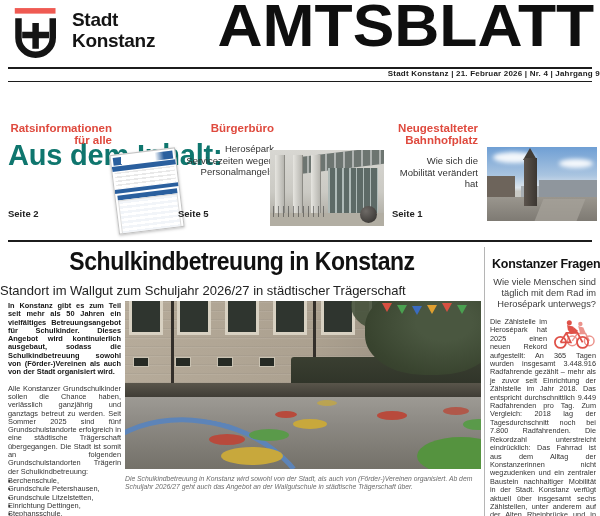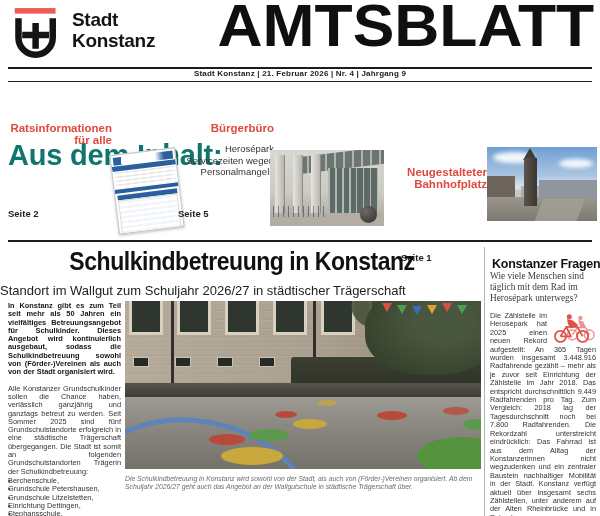--- a/index.html
+++ b/index.html
@@ -7,32 +7,32 @@
   body { font-family:"Liberation Sans","DejaVu Sans",sans-serif; }
   .page { position:relative; width:600px; height:516px; background:#ffffff; overflow:hidden; margin:0 auto; }
 
   
   .masthead { position:absolute; left:12px; top:6px; display:flex; gap:10px; align-items:flex-start; }
   .crest { width:50px; height:56px; }
   .logo-text { font-weight:700; font-size:19px; line-height:21px; letter-spacing:-0.3px; color:#141414; padding-top:3px; }
   .paper-title { position:absolute; right:6px; top:-7px; font-size:60px; line-height:66px; font-weight:700; letter-spacing:0px; color:#0f0f0f; transform:scaleX(1.04); transform-origin:right top; }
 
   .rule-thick { position:absolute; left:8px; right:8px; top:67px; height:2px; background:#1c1c1c; }
-  .issue-line { position:absolute; left:0; right:0; top:69px; text-align:center; font-size:8px; font-weight:700; color:#1c1c1c; letter-spacing:0.2px; }
+  .issue-line { position:absolute; left:0; right:0; top:69px; text-align:right; font-size:8px; font-weight:700; color:#1c1c1c; letter-spacing:0.2px; }
   .rule-thin  { position:absolute; left:8px; right:8px; top:81px; height:1px; background:#1c1c1c; }
 
   
   .inhalt-heading { position:absolute; left:8px; top:91px; font-size:29px; font-weight:700; color:#0f766e; letter-spacing:-0.2px;margin-top:48px; }
   .teaser { position:absolute; top:122px;text-align:right; }
   .teaser .t-title { font-size:11.5px; font-weight:700; color:#df4a3e; margin-bottom:9px; }
   .teaser .t-desc  { font-size:9.5px; line-height:11.5px; color:#333; }
   .teaser .t-page  { position:absolute; top:86px; font-size:9.5px; font-weight:700; color:#222; }
   .teaser1 { left:8px;   width:104px; }
   .teaser2 { left:178px; width:96px; }
-  .teaser3 { left:401px; width:86px;margin-top:44px; }
+  .teaser3 { left:392px; width:86px; }
 
   
   .t1 { position:absolute; left:111px; top:151px; width:72px; height:84px; }
   .t1card { width:66px; height:80px; margin-left:3px; background:#fff; border:1px solid #c4c4c4; box-shadow:0 1px 3px rgba(0,0,0,.25); transform:rotate(-7deg); overflow:hidden; }
   .t1 .hdr { height:8px; margin:2px 2px 1px; background:linear-gradient(90deg,#2a5f9e 0 8px,#fff 8px 70%,#2a5f9e 85%); }
   .t1 .bar { height:5px; margin:1px 0; background:#2a5f9e; }
   .t1 .rows { height:16px; margin:1px 2px; background:repeating-linear-gradient(180deg,#e9e9e9 0 1.5px,#ffffff 1.5px 4px); }
   .t1 .thead { height:4.5px; margin:2px 2px 0; background:#2a5f9e; }
   .t1 .tbody { height:34px; margin:0 2px; background:repeating-linear-gradient(180deg,#f2f5f9 0 2.5px,#ffffff 2.5px 5px); border:0.5px solid #dcdcdc; }
 
@@ -106,21 +106,21 @@
   .d9 { left:292px; top:136px; width:88px; height:38px; background:#55933f; }
   .d10{ left:338px; top:118px; width:30px; height:11px; background:#5a9a4a; }
 
   .caption { position:absolute; left:125px; top:475px; width:352px; font-size:6.8px; line-height:8.2px; font-style:italic; color:#6b6b6b; }
 
   .vrule { position:absolute; left:484px; top:247px; width:1px; height:269px; background:#b5b5b5; }
 
   
   .sidebar { position:absolute; left:490px; top:256px; width:106px; }
   .sb-heading { font-size:13px; font-weight:700; color:#111; text-align:center; letter-spacing:-0.3px; white-space:nowrap; transform:scaleX(0.96); transform-origin:center; }
-  .sb-question { font-size:9.3px; line-height:11px; color:#3c3c3c; text-align:left;font-family:Liberation Serif, serif; }
+  .sb-question { margin-top:6px; font-size:9.3px; line-height:11px; color:#3c3c3c; text-align:right; }
   .sb-body { margin-top:8px; font-size:7.3px; line-height:8.4px; color:#333; text-align:justify; hyphens:auto; }
   .bikeicon { float:right; width:46px; height:31px; margin:0 0 1px 3px; }
 </style>
 </head>
 <body>
 
 <div class="page">
 
   <div class="masthead">
     <svg class="crest" viewBox="0 0 54 58">
@@ -167,20 +167,21 @@
       <div class="pillar p2"></div>
       <div class="pillar p3"></div>
     <div class="glass"></div>
     <div class="ground"></div>
     <div class="bikes"></div>
     <div class="sphere"></div>
   </div>
 
   <div class="teaser teaser3">
     <div class="t-title">Neugestalteter Bahnhofplatz</div>
+    <div class="t-desc">Wie sich die Mobilität verändert hat</div>
     <div class="t-page">Seite 1</div>
   </div>
   <div class="t3">
     <div class="cloud c1"></div>
       <div class="cloud c2"></div>
     <div class="bldl"></div>
     <div class="bldr"></div>
     <div class="street"></div>
     <div class="road"></div>
     <div class="spire"></div>

